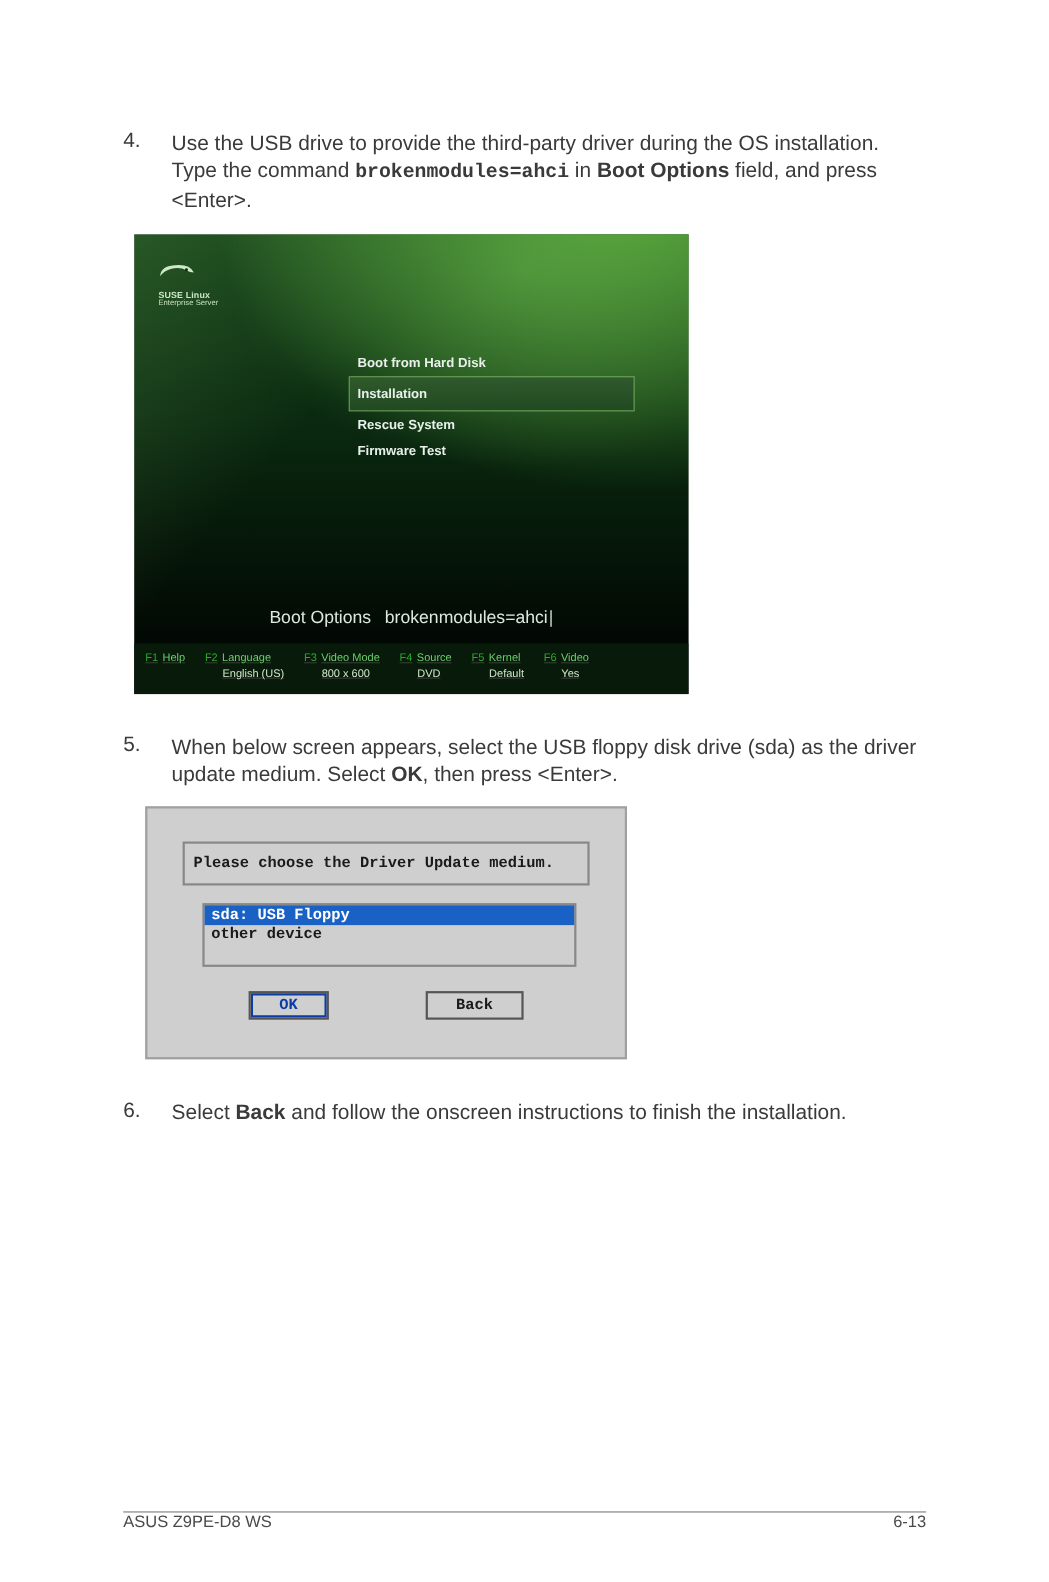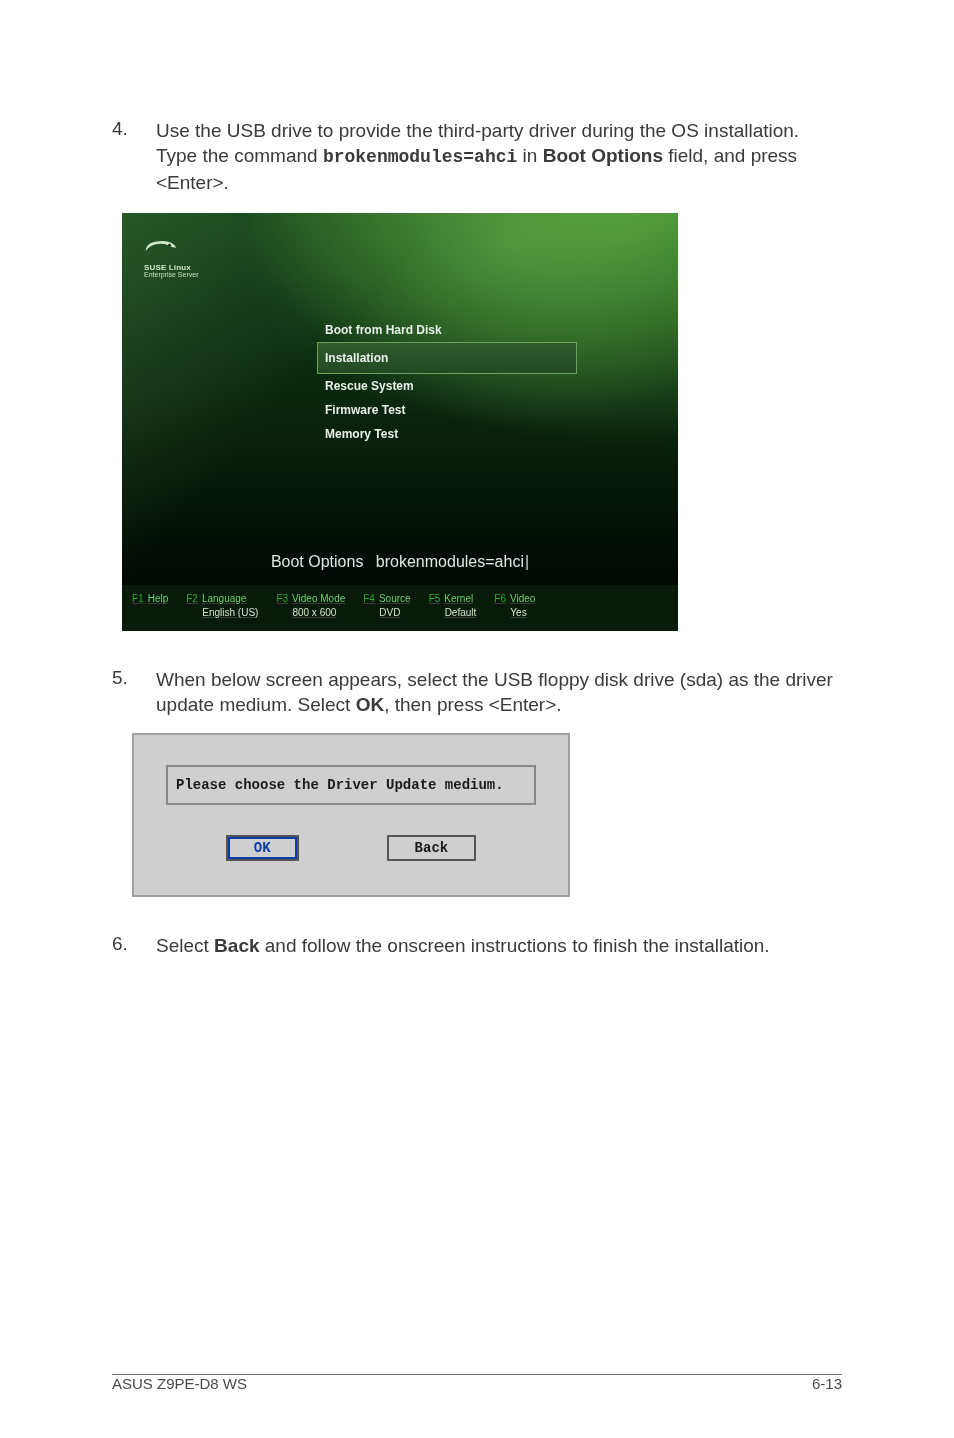--- a/index.html
+++ b/index.html
@@ -14,21 +14,21 @@
     .page { padding: 118px 112px 0 112px; }
     .step { display: flex; margin-bottom: 16px; }
     .step-num { width: 44px; flex-shrink: 0; font-size: 19px; color: #3a3a3a; }
     .step-text { font-size: 19px; line-height: 1.32; color: #3a3a3a; }
     .step-text code { font-family: "Courier New", monospace; font-weight: bold; font-size: 18px; }
     .step-text b { font-weight: bold; }
 
     
     .suse-container { margin: 18px 0 36px 10px; }
     .suse {
-      width: 556px; height: 418px; position: relative; overflow: hidden;
+      width: 504px; height: 418px; position: relative; overflow: hidden;
       background:
         radial-gradient(ellipse 700px 500px at 90% -10%, #57a63a 0%, rgba(87,166,58,0) 55%),
         linear-gradient(180deg, #0e3b14 0%, #0a2a10 40%, #000 100%);
     }
     .suse::before {
       content:""; position:absolute; inset:0;
       background: linear-gradient(130deg, rgba(160,220,120,.18) 0%, rgba(0,0,0,0) 35%),
                   radial-gradient(ellipse 450px 300px at 70% 8%, rgba(120,200,90,.35), rgba(0,0,0,0) 60%);
     }
     .suse-logo { position:absolute; top:22px; left:22px; color:#cfe8c9; }
@@ -81,21 +81,20 @@
           <circle cx="30" cy="11" r="1.6" fill="#0a2a10"></circle>
         </svg>
         <div class="txt1">SUSE Linux</div>
         <div class="txt2">Enterprise Server</div>
       </div>
       <div class="boot-menu">
         <div class="boot-item">Boot from Hard Disk</div>
         <div class="boot-item sel">Installation</div>
         <div class="boot-item">Rescue System</div>
         <div class="boot-item">Firmware Test</div>
-        <div class="boot-item">Memory Test</div>
       </div>
       <div class="boot-options-row">
         <span class="lbl">Boot Options</span>
         <span class="val">brokenmodules=ahci</span>
       </div>
       <div class="fbar">
         <div class="fkey">
           <span class="top"><span class="k">F1</span><span>Help</span></span>
           <span class="bot"></span>
         </div>
@@ -128,20 +127,24 @@
     <div class="step-text">
       <span>When below screen appears, select the USB floppy disk drive (sda) as the driver update medium. Select </span><b>OK</b><span>, then press &lt;Enter&gt;.</span>
     </div>
   </div>
 
   <div class="dlg-wrap">
     <div class="dlg">
       <div class="dlg-title-box">
         <div class="dlg-title">Please choose the Driver Update medium.</div>
       </div>
+      <div class="dlg-list">
+        <div class="dlg-opt sel">sda: USB Floppy</div>
+        <div class="dlg-opt">other device</div>
+      </div>
       <div class="dlg-btns">
         <button class="dlg-btn primary">OK</button>
         <button class="dlg-btn">Back</button>
       </div>
     </div>
   </div>
 
   <div class="step">
     <div class="step-num">6.</div>
     <div class="step-text">

